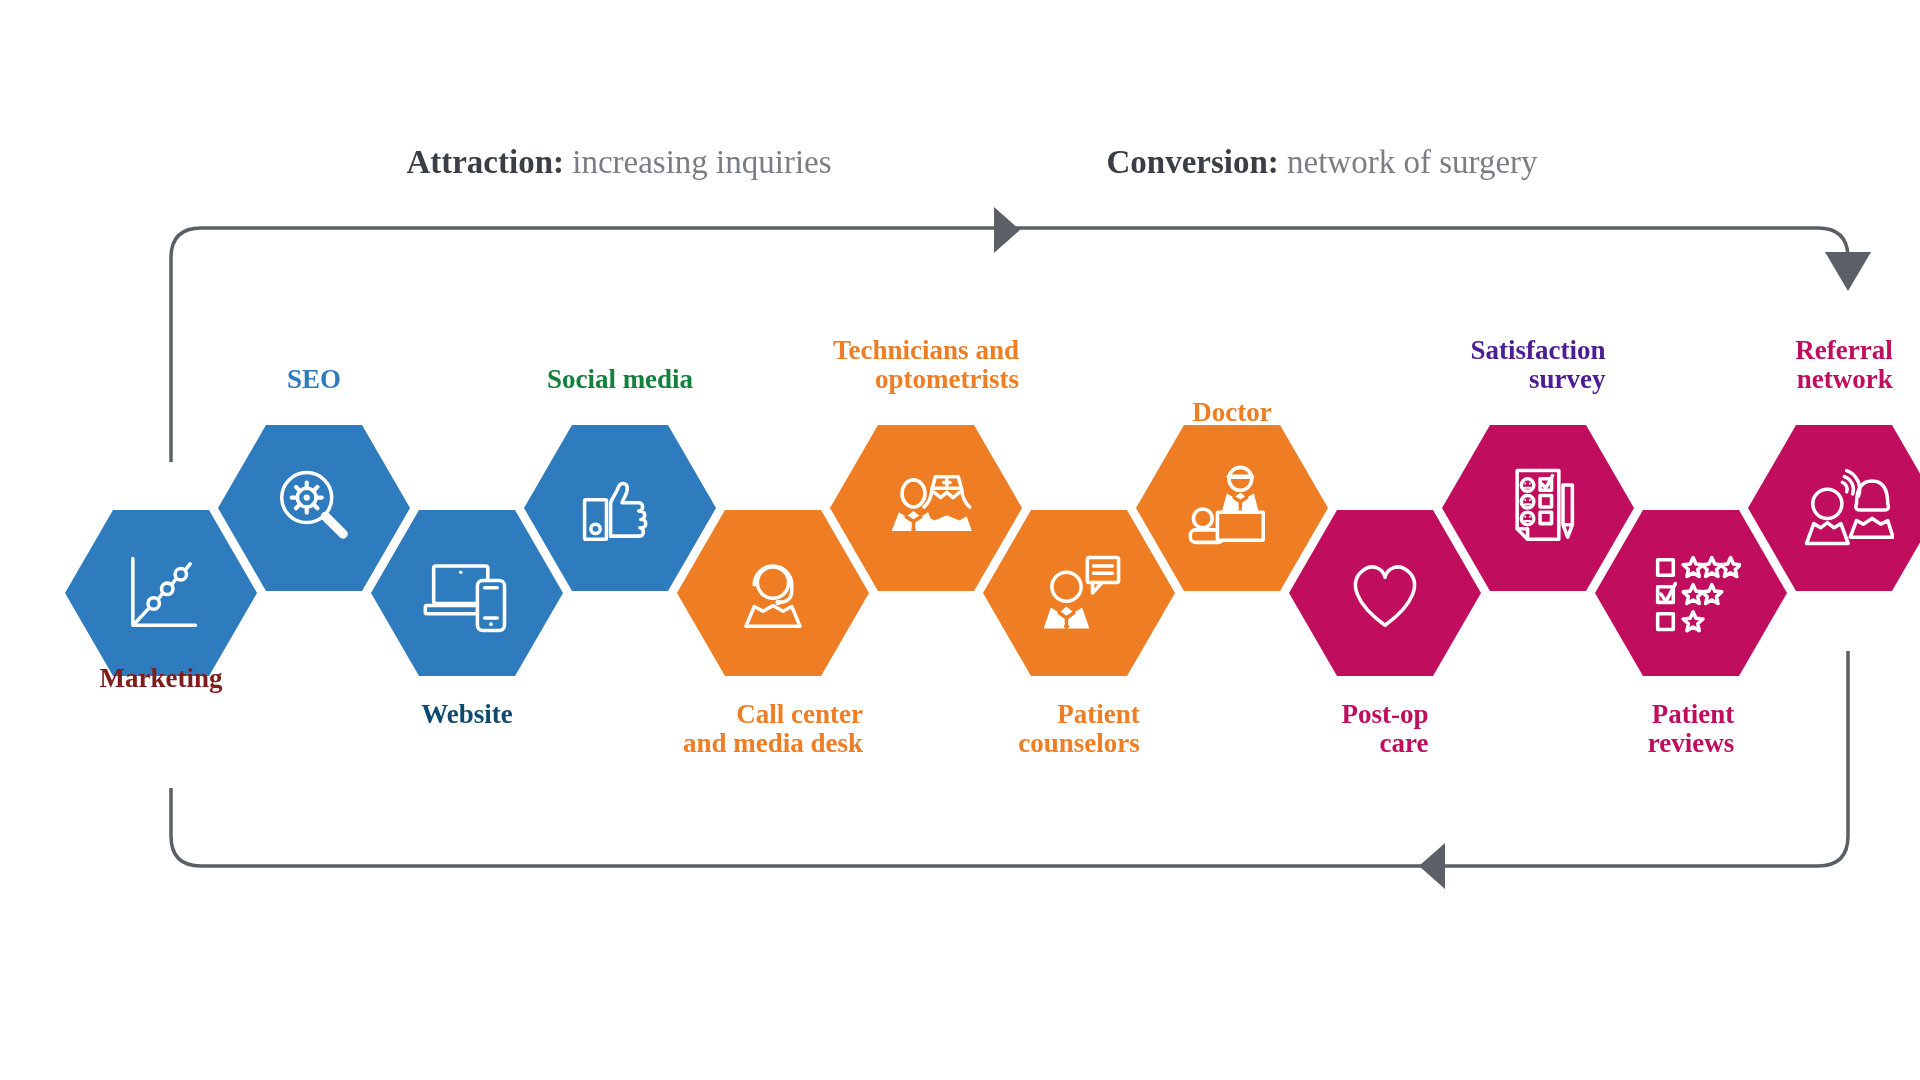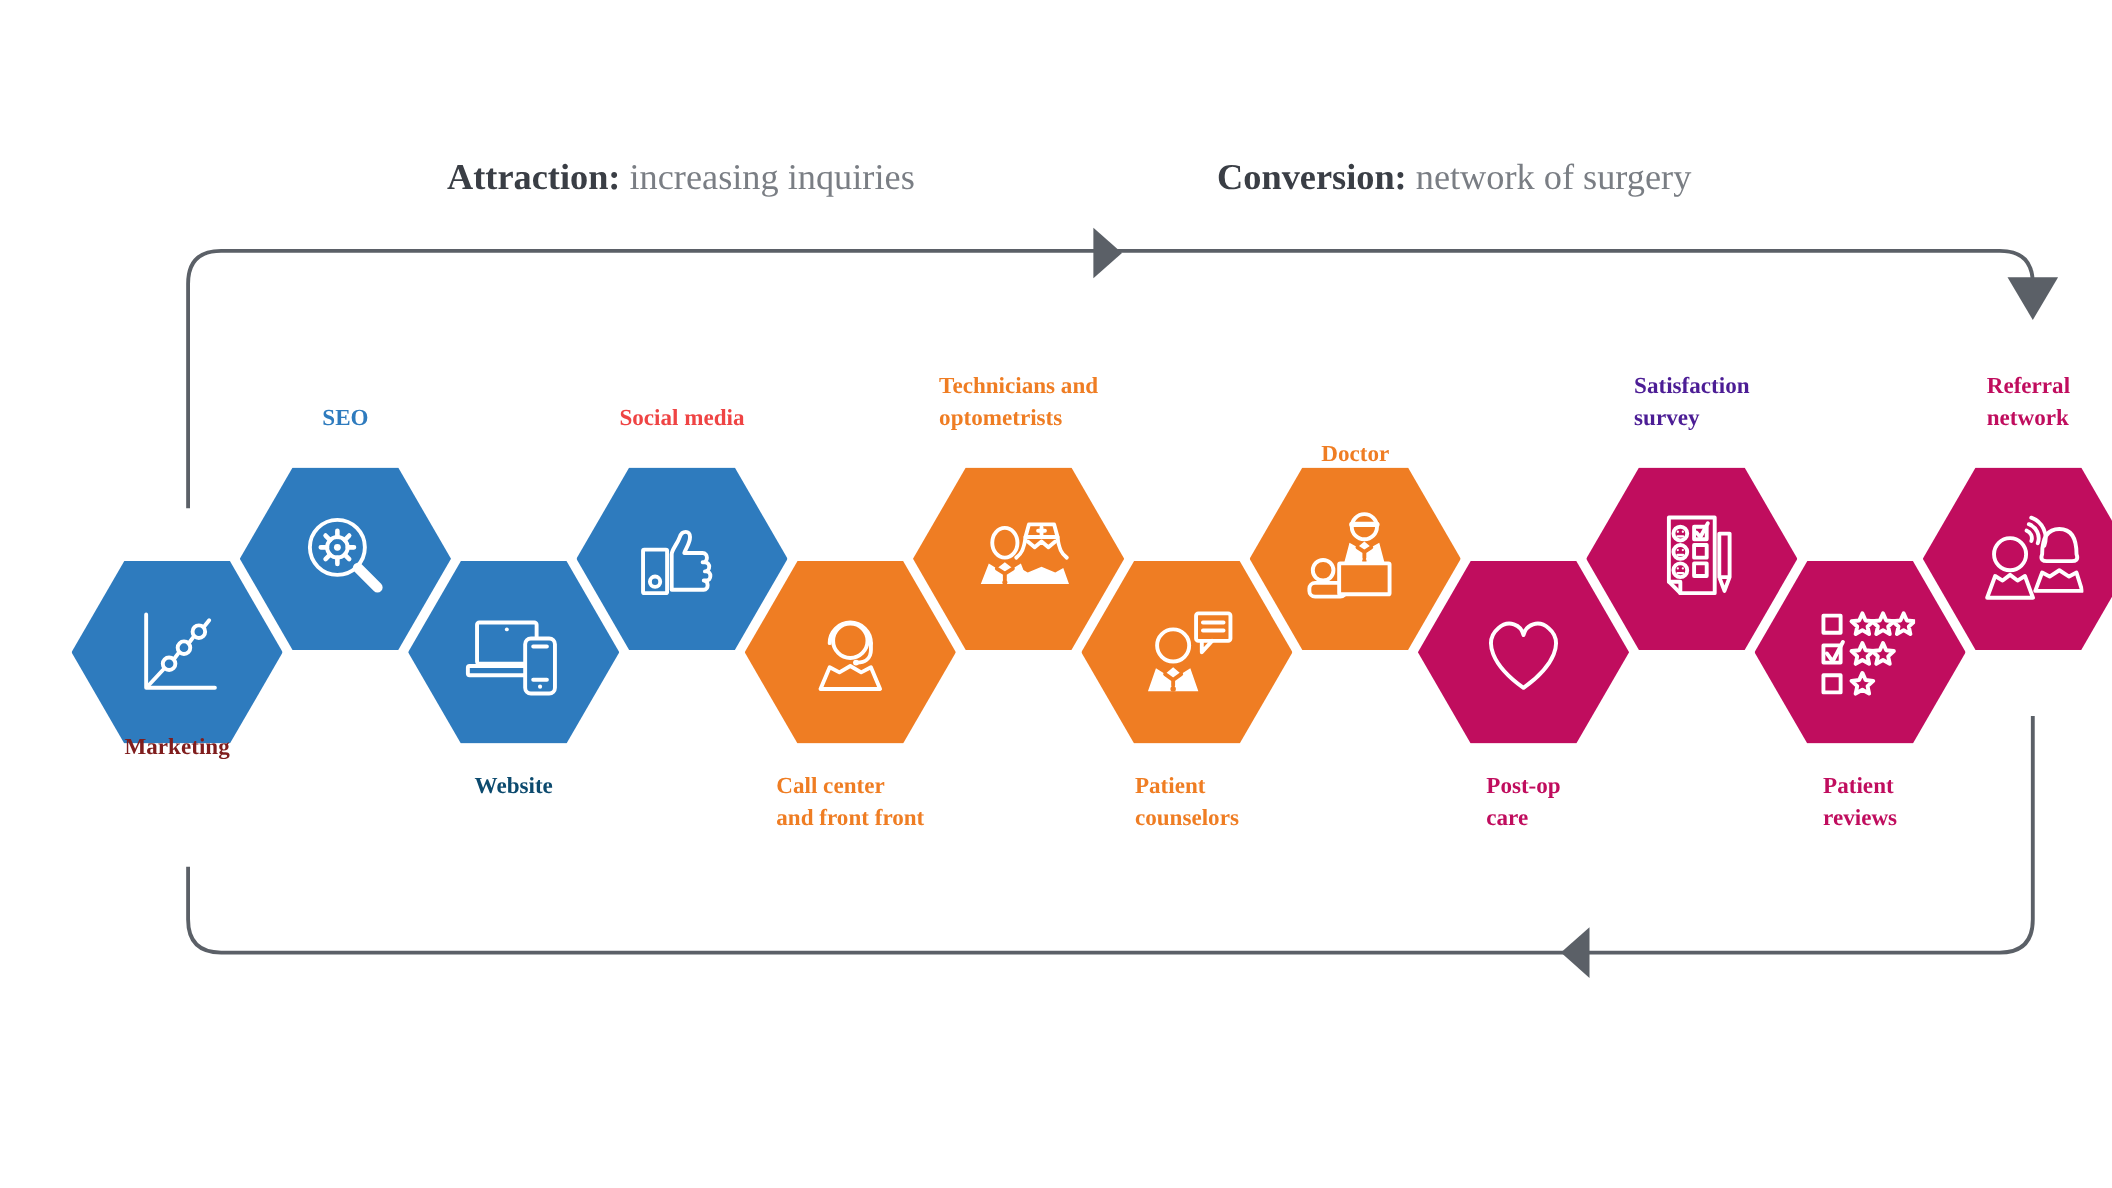--- a/index.html
+++ b/index.html
@@ -6,22 +6,22 @@
   #canvas{position:relative;width:1920px;height:1080px;background:#ffffff;overflow:hidden;
           font-family:Liberation Serif, serif;margin-left:48px;}
   #arrows{position:absolute;left:0;top:0;width:1920px;height:1080px;}
   .phase{position:absolute;transform:translateX(-50%);white-space:nowrap;
          font-size:33px;letter-spacing:0;}
   .phase .t{font-weight:700;color:#3a3e45;}
   .phase .s{font-weight:400;color:#7a7e84;}
   .hex{position:absolute;width:192px;height:166px;
        clip-path:polygon(0 50%,25% 0,75% 0,100% 50%,75% 100%,25% 100%);}
   .hex svg{position:absolute;left:50%;top:50%;transform:translate(-50%,-50%);}
-  .step-label{position:absolute;transform:translateX(-50%);text-align:left;
-              font-size:21px;line-height:29px;font-weight:700;white-space:nowrap;}
+  .step-label{position:absolute;transform:translateX(-50%);text-align:right;
+              font-size:27px;line-height:29px;font-weight:700;white-space:nowrap;}
 </style>
 </head>
 <body>
 
 <div id="canvas">
 
   <svg id="arrows" viewBox="0 0 1920 1080">
     <path d="M123 462 V258 Q123 228 153 228 H1770 Q1800 228 1800 258 V262" fill="none" stroke="#5b6067" stroke-width="3.5"></path>
     <polygon points="946,207 946,253 972,230" fill="#5b6067"></polygon>
     <polygon points="1777,252 1823,252 1800,291" fill="#5b6067"></polygon>
@@ -84,37 +84,37 @@
       </div>
       <div class="hex" style="left: 476px; top: 425px; background: rgb(46, 123, 190); --hexfill: #2e7bbe;">
         <svg viewBox="0 0 96 96" width="100" height="100">
           <g fill="none" stroke="#fff" stroke-width="3.4" stroke-linecap="round" stroke-linejoin="round">
             <rect x="14" y="40" width="21" height="38" rx="1"></rect>
             <circle cx="24.5" cy="68" r="4.5"></circle>
             <path d="M39 75 V44 C39 40 44 35 46 29 C48 23 55 23 55 29 C55 35 51 39 50 43 L66 43 C71 43 71 51 66 51 H68 C73 51 73 59 68 59 H69 C74 59 74 67 69 67 H67 C71.5 67 71.5 75 67 75 Z"></path>
           </g>
         </svg>
       </div>
-      <div class="step-label" style="left: 572px; bottom: 686px; color: #ef4444;">
+      <div class="step-label" style="left: 572px; bottom: 686px; color: #15803d;">
         <div>Social media</div>
       </div>
       <div class="hex" style="left: 629px; top: 510px; background: rgb(239, 125, 35); --hexfill: #ef7d23;">
         <svg viewBox="0 0 96 96" width="100" height="100">
           <g fill="none" stroke="#fff" stroke-width="3.4" stroke-linecap="round" stroke-linejoin="round">
             <circle cx="48" cy="38" r="15"></circle>
             <path d="M30 40 A18 18 0 0 1 66 40"></path>
             <path d="M66 40 V46 C66 54 60 57 54 57"></path>
             <circle cx="53" cy="57" r="2.6" fill="#fff" stroke="none"></circle>
             <path d="M22 80 L30 61 L38.5 65.5 L48 60 L57.5 65.5 L66 61 L74 80 Z"></path>
           </g>
         </svg>
       </div>
       <div class="step-label" style="left: 725px; top: 700px; color: rgb(239, 125, 35);">
         <div>Call center</div>
-        <div>and front front</div>
+        <div>and media desk</div>
       </div>
       <div class="hex" style="left: 782px; top: 425px; background: rgb(239, 125, 35); --hexfill: #ef7d23;">
         <svg viewBox="0 0 96 96" width="100" height="100">
           <g fill="none" stroke="#fff" stroke-width="3.4" stroke-linecap="round" stroke-linejoin="round">
             <path d="M57 18 L79 18 L82 29 L54 29 Z"></path>
             <path d="M68 20.5 V26.5 M65 23.5 H71"></path>
             <path d="M54 29 C53 40 50 44 46 47 M82 29 C83 40 86 44 90 47"></path>
             <path d="M56 33 L62 38 L68 33 L74 38 L80 33"></path>
             <path d="M44 70 L49 56 L56 60 L68 55 L80 60 L87 56 L92 70 Z" fill="#fff" stroke="none"></path>
             <ellipse cx="36" cy="34" rx="11" ry="13"></ellipse>

